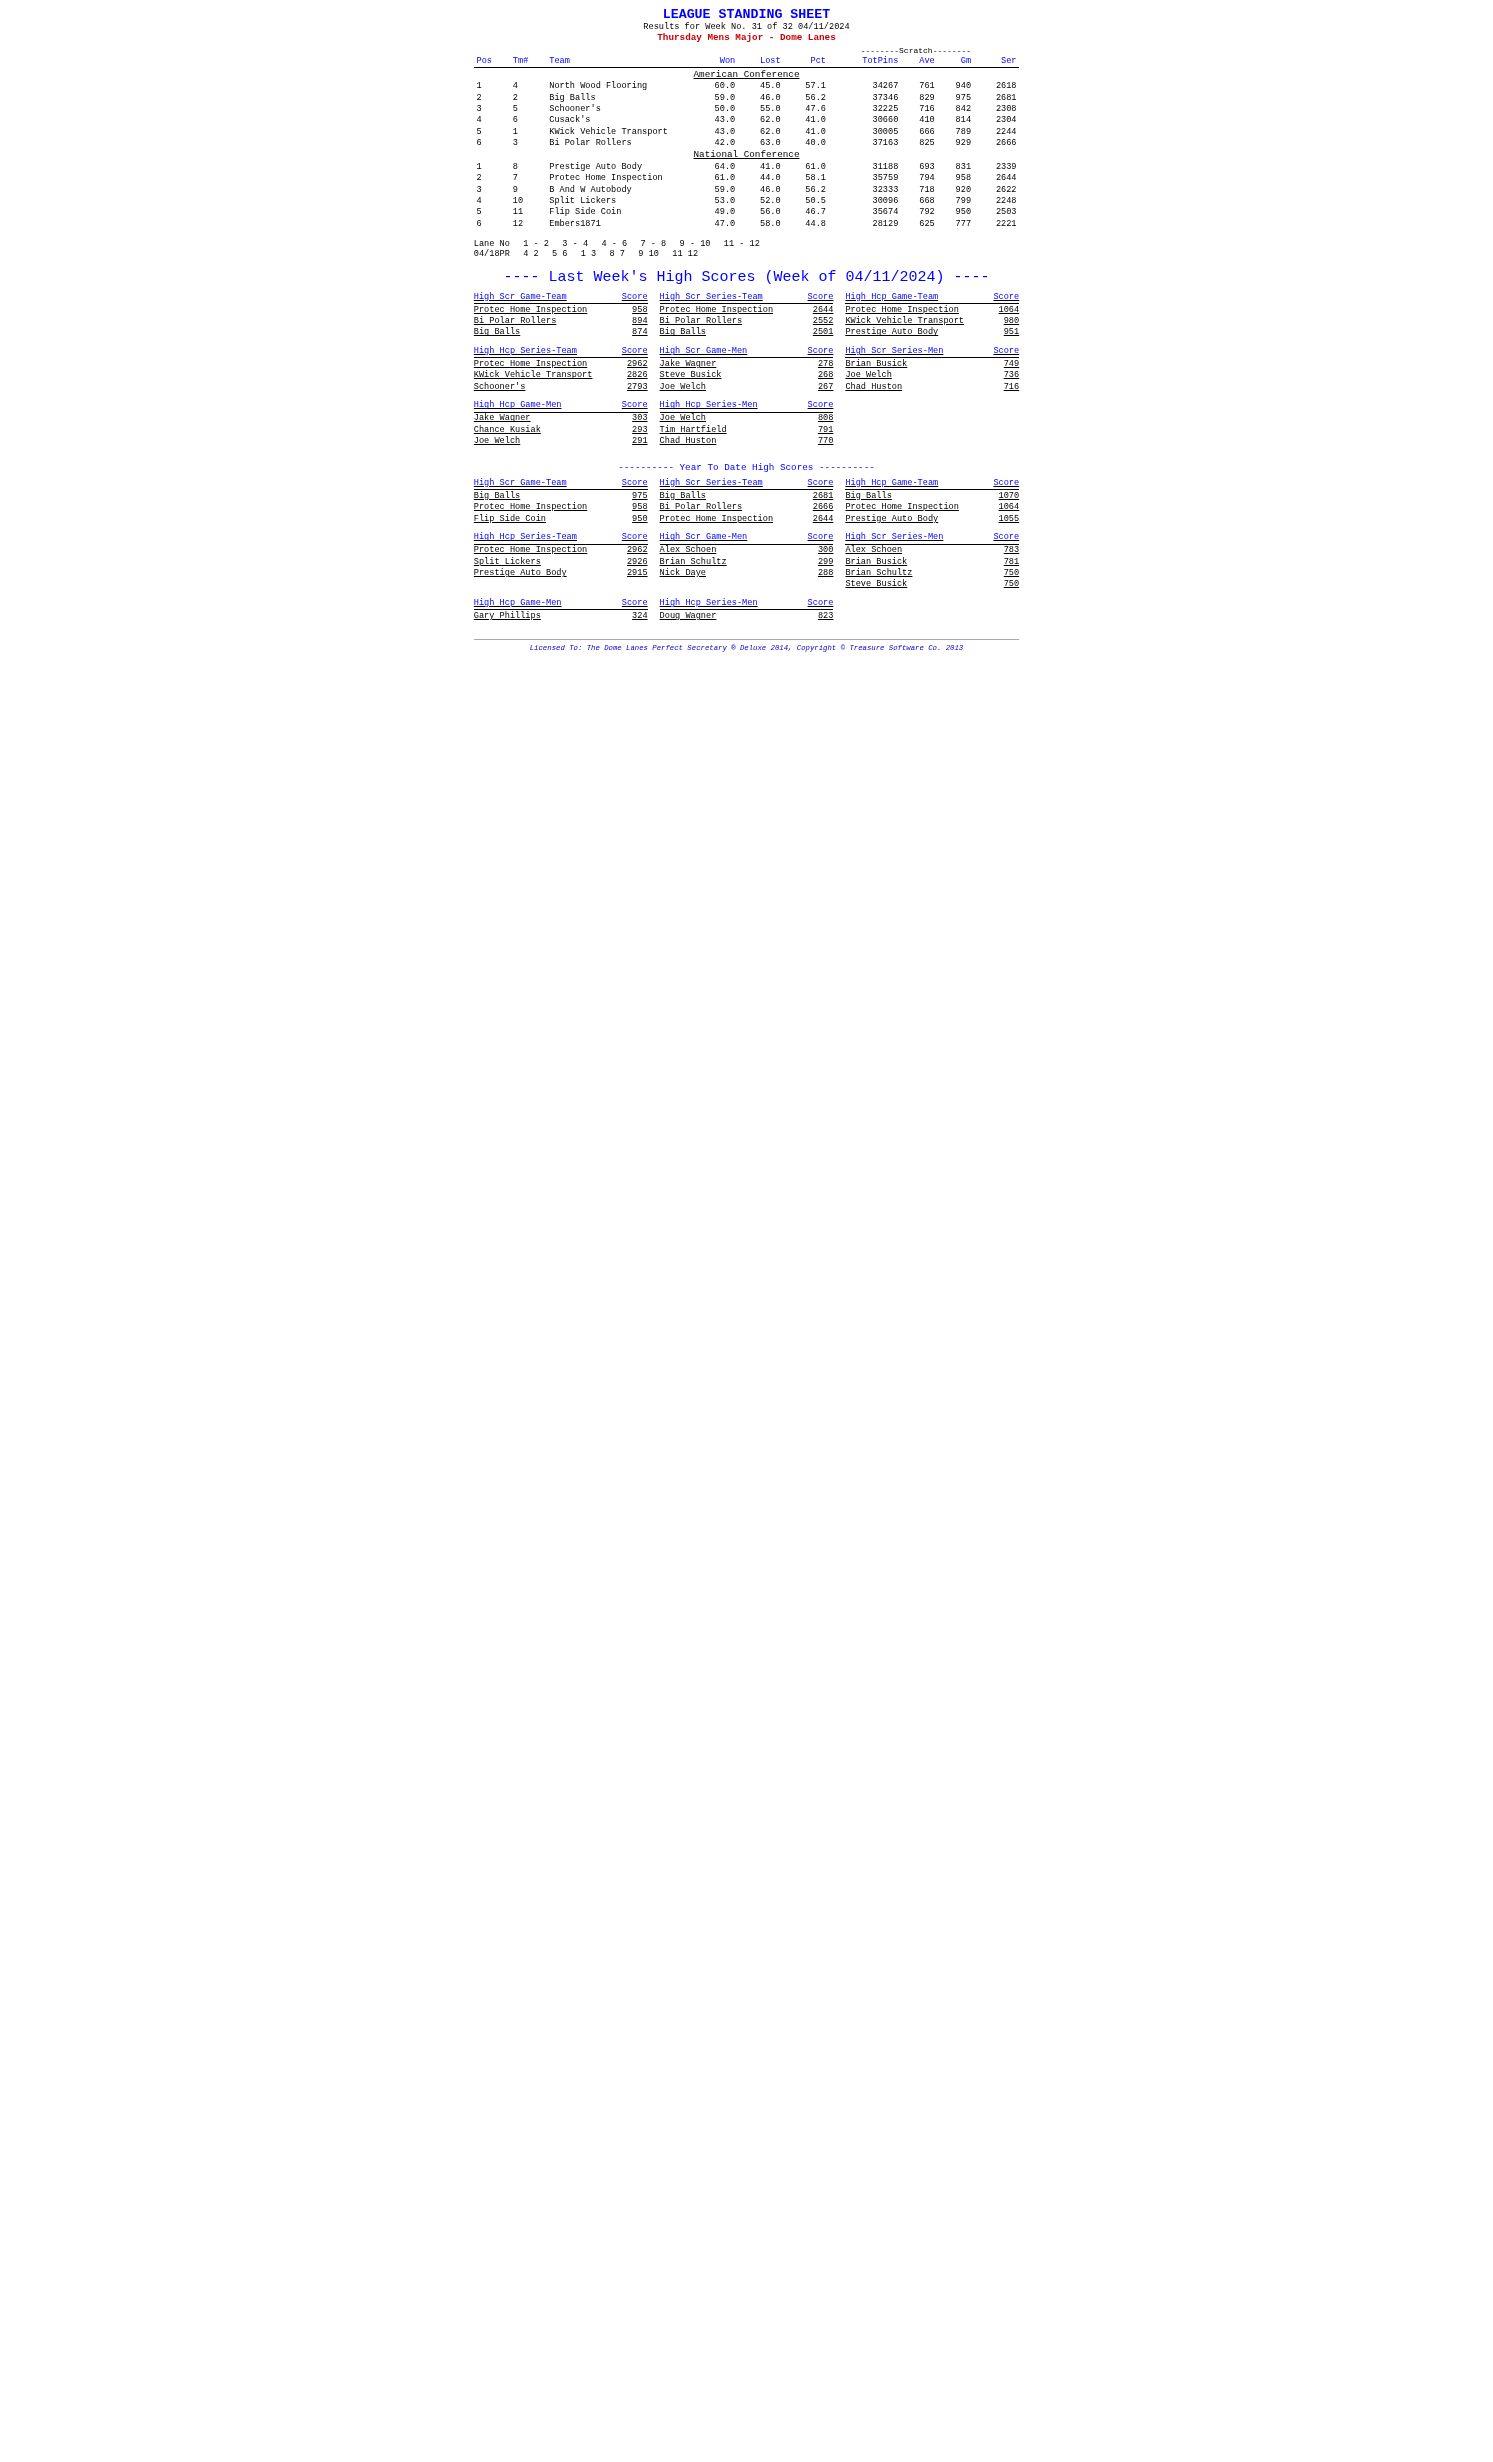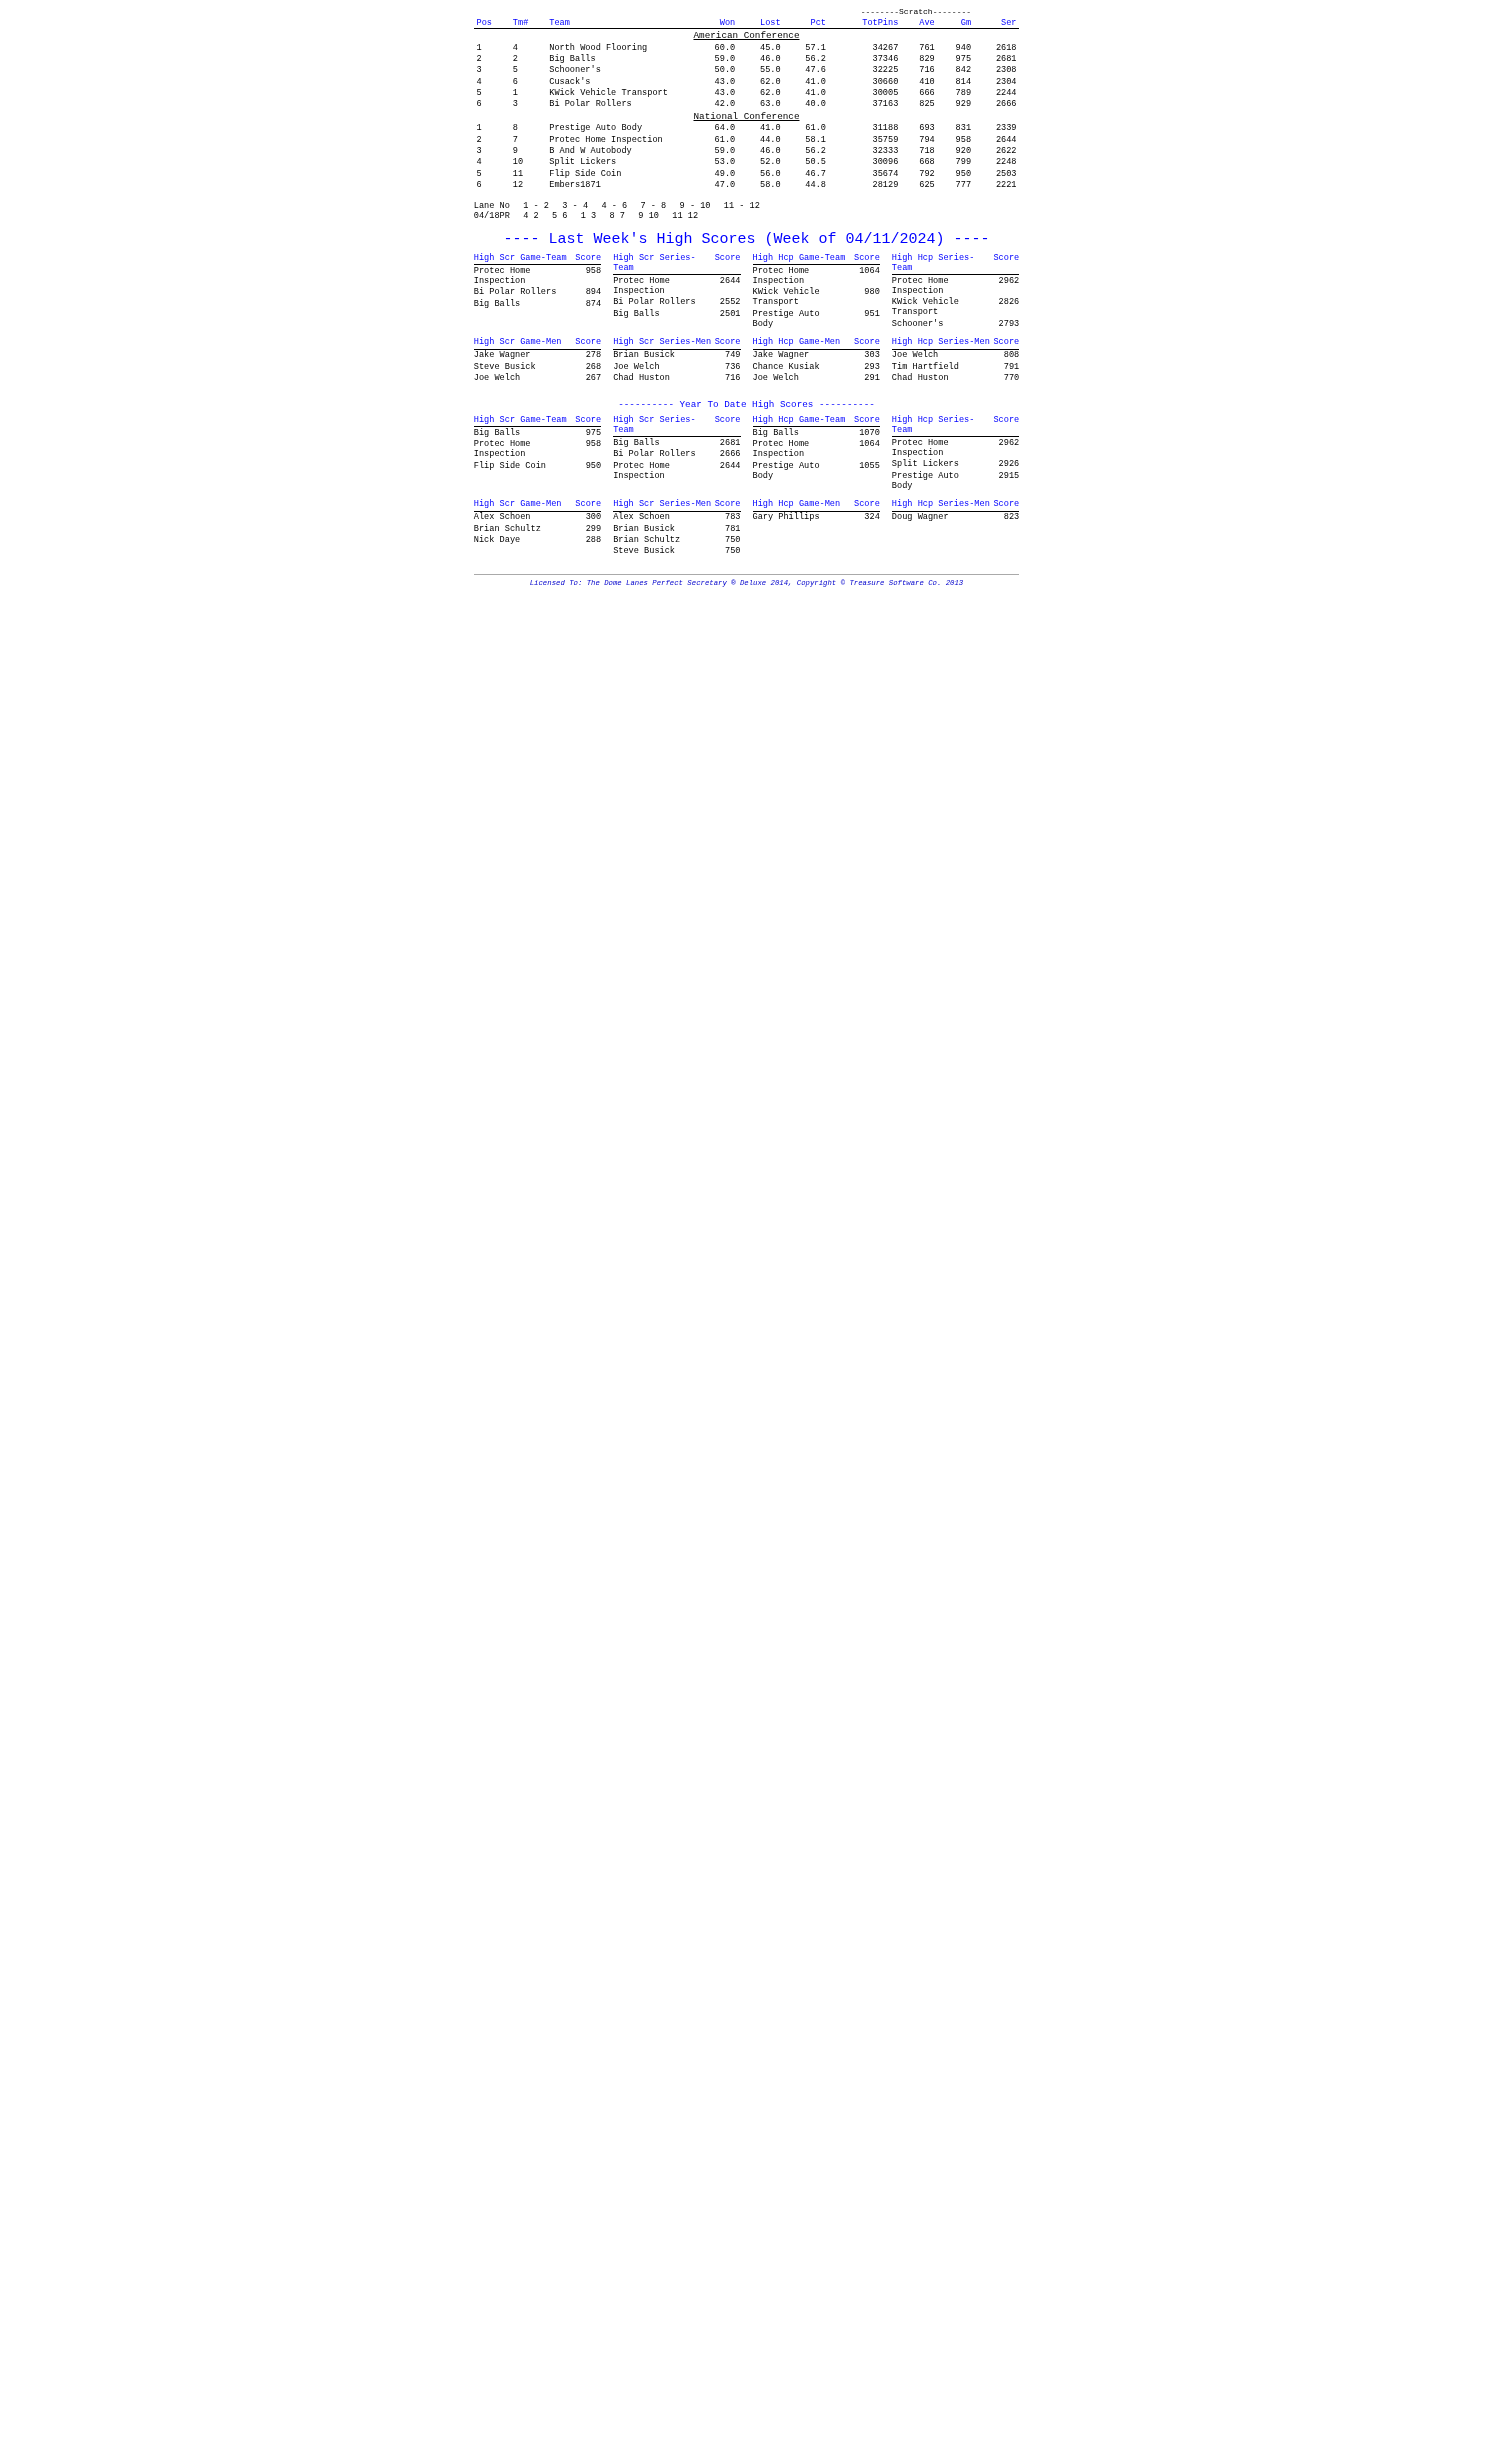--- a/index.html
+++ b/index.html
@@ -56,23 +56,24 @@
     
     .last-week-title {
       text-align: center;
       color: #00f;
       font-size: 15px;
       margin: 6.7px 0 4px 0;
     }
     
     .scores-grid {
       display: grid;
-      grid-template-columns: 1fr 1fr 1fr 1fr;
+      grid-template-columns: 1fr 1fr 1fr;
       gap: 0 12px;
       width: 100%;
+      text-decoration: underline;
     }
     
     .score-section {
       margin-bottom: 6.7px;
     }
     
     .score-header {
       color: #00f;
       border-bottom: 0.7px solid #000;
       display: flex;
@@ -112,20 +113,25 @@
       font-size: 8px;
       color: #000;
       padding-right: 0;
     }
   </style>
 </head>
 <body>
 
 <div>
 
+  <div class="title-section">
+    <div class="main-title">LEAGUE STANDING SHEET</div>
+    <div class="sub-title">Results for Week No. 31 of 32    04/11/2024</div>
+    <div class="red-title">Thursday Mens Major - Dome Lanes</div>
+  </div>
 
   <table class="standings">
     <thead>
       <tr>
         <td colspan="9" class="scratch-header-row">--------Scratch--------</td>
       </tr>
       <tr>
         <th>Pos</th>
         <th>Tm#</th>
         <th style="width:146px">Team</th>

